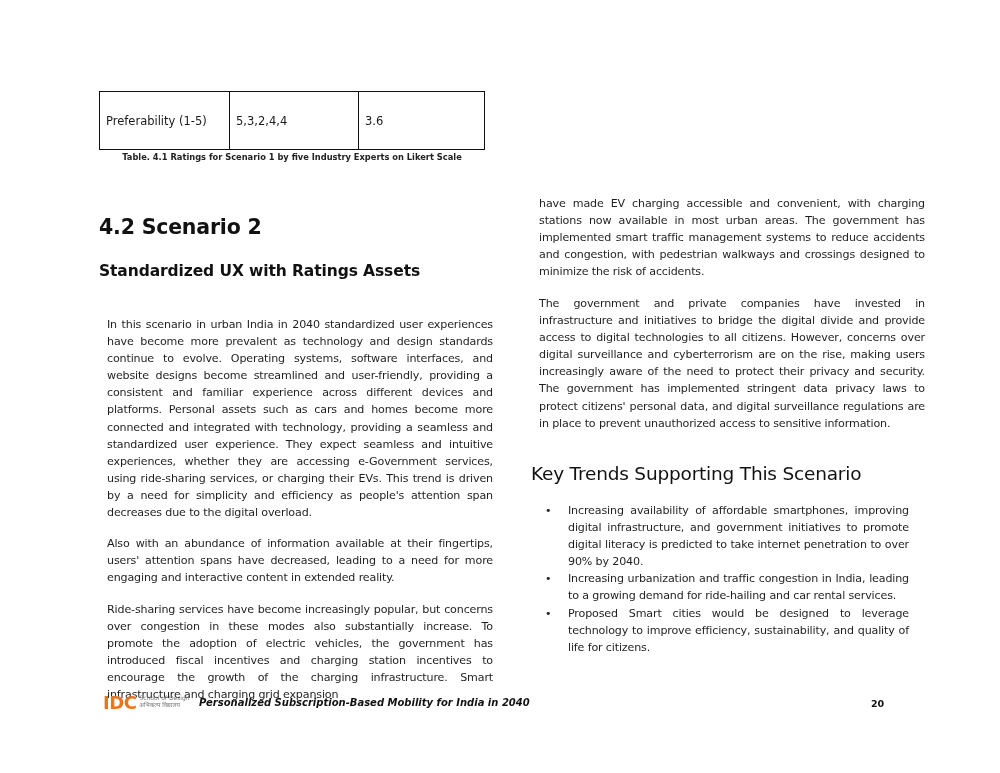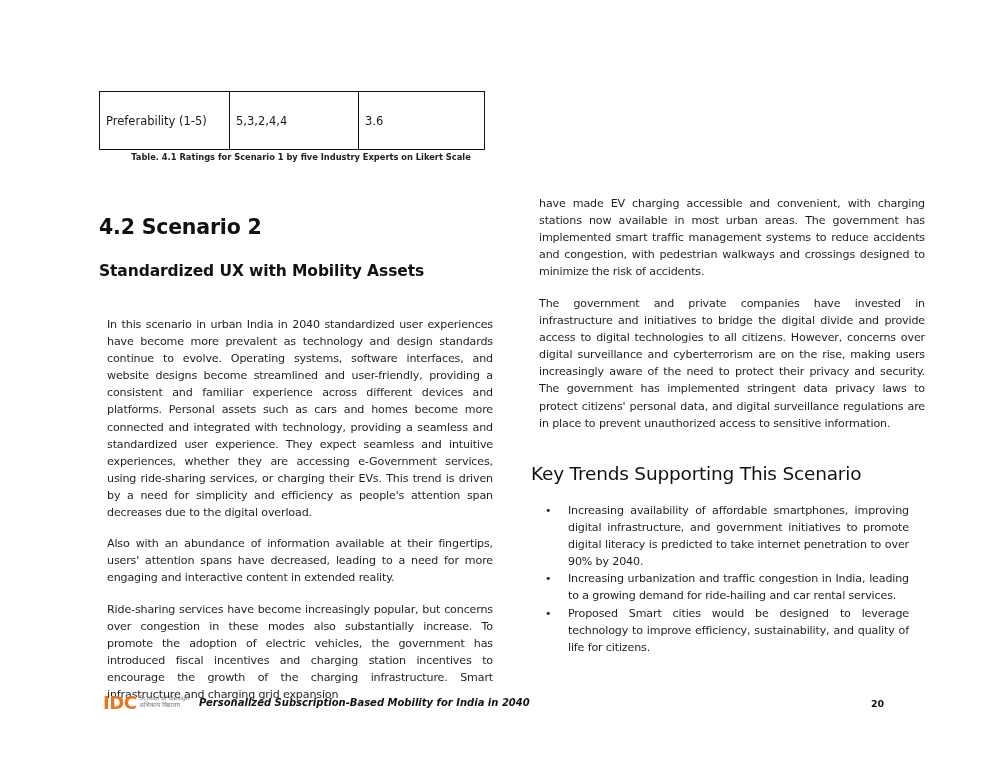--- a/index.html
+++ b/index.html
@@ -12,21 +12,21 @@
   table.ratings {
     border-collapse: collapse; width: 386px; height: 59px;
     font-size: 11.5px;
   }
   table.ratings td {
     border: 1.5px solid #111; padding: 0 6px; vertical-align: middle;
   }
   table.ratings td:nth-child(1) { width: 117px; }
   table.ratings td:nth-child(2) { width: 116px; margin-left: 24px; }
   .caption {
-    left: 100px; top: 152px; width: 386px; text-align: center;
+    left: 91px; top: 152px; width: 386px; text-align: center;
     font-size: 8.3px; font-weight: bold; color: #222;
   }
   .h1 { left: 91px; top: 215px; font-size: 20.5px; font-weight: bold; color: #111; letter-spacing: -0.2px; }
   .h2 { left: 91px; top: 262px; font-size: 15.5px; font-weight: bold; color: #111; letter-spacing: -0.1px; }
   .h2r { left: 523px; top: 463px; font-size: 18.5px; font-weight: normal; color: #111; letter-spacing: -0.2px; }
   p.body {
     margin: 16px; position: absolute; font-size: 11.1px; line-height: 17.1px;
     text-align: justify; color: #1f1f1f; letter-spacing: -0.15px;
   }
   .p1 { left: 91px; top: 300px; width: 386px; }
@@ -63,21 +63,21 @@
       <td>Preferability (1-5)</td>
       <td>5,3,2,4,4</td>
       <td>3.6</td>
     </tr>
   </tbody>
     </table>
 </div>
 <div class="abs caption">Table. 4.1 Ratings for Scenario 1 by five Industry Experts on Likert Scale</div>
 
 <div class="abs h1">4.2 Scenario 2</div>
-<div class="abs h2">Standardized UX with Mobility Assets</div>
+<div class="abs h2">Standardized UX with Ratings Assets</div>
 
 <p class="body p1">In this scenario in urban India in 2040 standardized user experiences have become more prevalent as technology and design standards continue to evolve. Operating systems, software interfaces, and website designs become streamlined and user-friendly, providing a consistent and familiar experience across different devices and platforms. Personal assets such as cars and homes become more connected and integrated with technology, providing a seamless and standardized user experience. They expect seamless and intuitive experiences, whether they are accessing e-Government services, using ride-sharing services, or charging their EVs. This trend is driven by a need for simplicity and efficiency as people's attention span decreases due to the digital overload.</p>
 <p class="body p2">Also with an abundance of information available at their fingertips, users' attention spans have decreased, leading to a need for more engaging and interactive content in extended reality.</p>
 <p class="body p3">Ride-sharing services have become increasingly popular, but concerns over congestion in these modes also substantially increase. To promote the adoption of electric vehicles, the government has introduced fiscal incentives and charging station incentives to encourage the growth of the charging infrastructure. Smart infrastructure and charging grid expansion</p>
 
 <p class="body p4">have made EV charging accessible and convenient, with charging stations now available in most urban areas. The government has implemented smart traffic management systems to reduce accidents and congestion, with pedestrian walkways and crossings designed to minimize the risk of accidents.</p>
 <p class="body p5">The government and private companies have invested in infrastructure and initiatives to bridge the digital divide and provide access to digital technologies to all citizens. However, concerns over digital surveillance and cyberterrorism are on the rise, making users increasingly aware of the need to protect their privacy and security. The government has implemented stringent data privacy laws to protect citizens' personal data, and digital surveillance regulations are in place to prevent unauthorized access to sensitive information.</p>
 
 <div class="abs h2r">Key Trends Supporting This Scenario</div>
 <ul class="trends">

